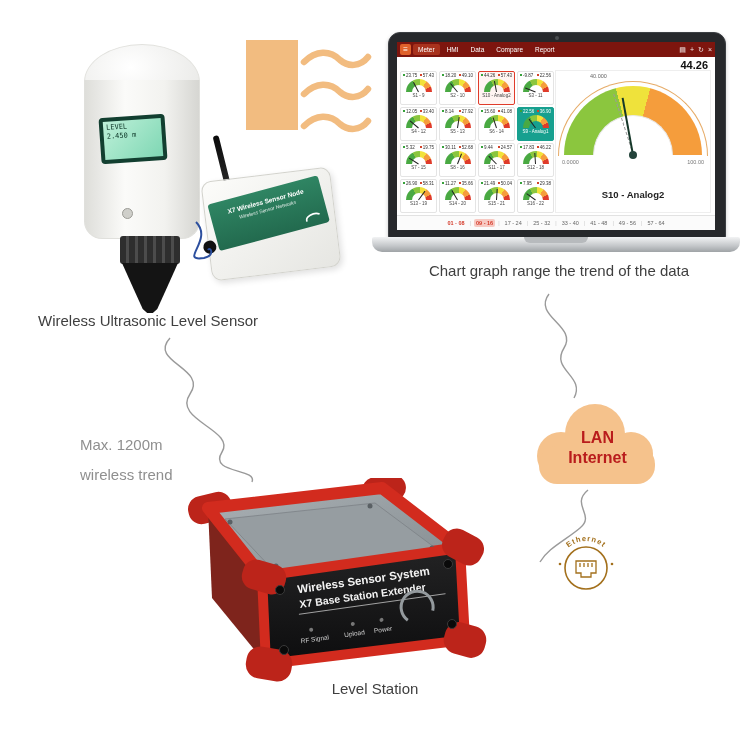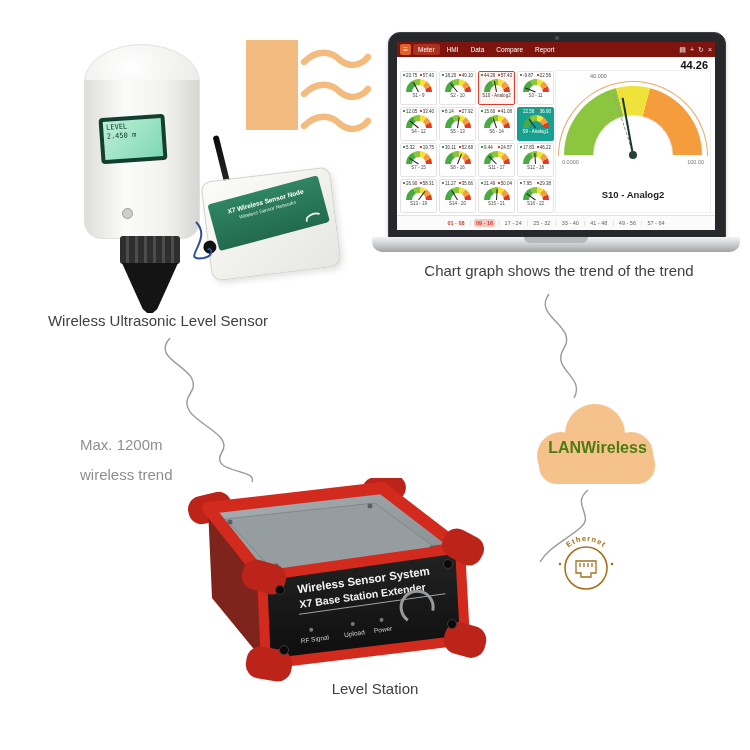--- a/index.html
+++ b/index.html
@@ -98,22 +98,22 @@
 
   .pagination{position:absolute;left:0;right:0;bottom:0;height:14px;border-top:1px solid #e2e2e2;background:#fbfbfb;
       display:flex;align-items:center;justify-content:center;gap:3px;font-size:5.5px;color:#666;}
   .page-sep{color:#ccc;}
   .page-item{padding:1px 2px;border-radius:2px;}
   .page-first{color:#d43a2a;font-weight:bold;}
   .page-active{color:#d43a2a;background:#f7c9c2;font-weight:bold;}
 
   
   #cloud{position:absolute;left:525px;top:398px;width:145px;height:92px;}
-  .cloud-text{position:absolute;inset:0;display:flex;flex-direction:row;align-items:center;justify-content:center;
-      color:#4d7c0f;font-weight:bold;font-size:16px;line-height:20px;padding-top:8px;box-sizing:border-box;}
+  .cloud-text{position:absolute;inset:0;display:flex;flex-direction:column;align-items:center;justify-content:center;
+      color:#b91c1c;font-weight:bold;font-size:16px;line-height:20px;padding-top:8px;box-sizing:border-box;}
   #ethernet{position:absolute;left:554px;top:528px;}
 
   
   #basestation{position:absolute;left:150px;top:478px;}
 
   #connectors{position:absolute;inset:0;pointer-events:none;}
   #range-text{position:absolute;left:80px;top:430px;color:#8f8f8f;font-size:15px;line-height:30px;}
 </style>
 </head>
 <body>
@@ -367,38 +367,38 @@
             <span class="page-sep">|</span>
             <span class="page-item">57 - 64</span>
           </div>
       </div>
     </div>
     <div class="lbase">
       <div class="notch"></div>
     </div>
   </div>
 
-  <div class="caption" style="left:38px;top:312px;width:230px;text-align:right;">Wireless Ultrasonic Level Sensor</div>
-  <div class="caption" style="left:398px;top:262px;width:322px;text-align:center;">Chart graph shows the trend of the trend</div>
+  <div class="caption" style="left:38px;top:312px;width:230px;text-align:left;">Wireless Ultrasonic Level Sensor</div>
+  <div class="caption" style="left:398px;top:262px;width:322px;text-align:center;">Chart graph range the trend of the data</div>
   <div id="range-text">
     <div>Max. 1200m</div>
     <div>wireless trend</div>
   </div>
   <div class="caption" style="left:290px;top:680px;width:170px;text-align:center;">Level Station</div>
 
   <div id="cloud">
     <svg width="145" height="92">
       <circle cx="36" cy="58" r="24" fill="#f5c28c"></circle>
       <circle cx="70" cy="36" r="30" fill="#f5c28c"></circle>
       <circle cx="106" cy="56" r="22" fill="#f5c28c"></circle>
       <rect x="14" y="48" width="116" height="38" rx="18" fill="#f5c28c"></rect>
     </svg>
     <div class="cloud-text">
       <div>LAN</div>
-      <div>Wireless</div>
+      <div>Internet</div>
     </div>
   </div>
 
   <svg id="ethernet" width="66" height="70">
     <defs>
         <path id="earc" d="M5,40 A27,27 0 0 1 59,40"></path>
       </defs>
     <circle cx="6" cy="36" r="1.3" fill="#a3701c"></circle>
     <circle cx="58" cy="36" r="1.3" fill="#a3701c"></circle>
     <text font-size="7.5" fill="#a3701c" font-weight="bold" letter-spacing="1">

